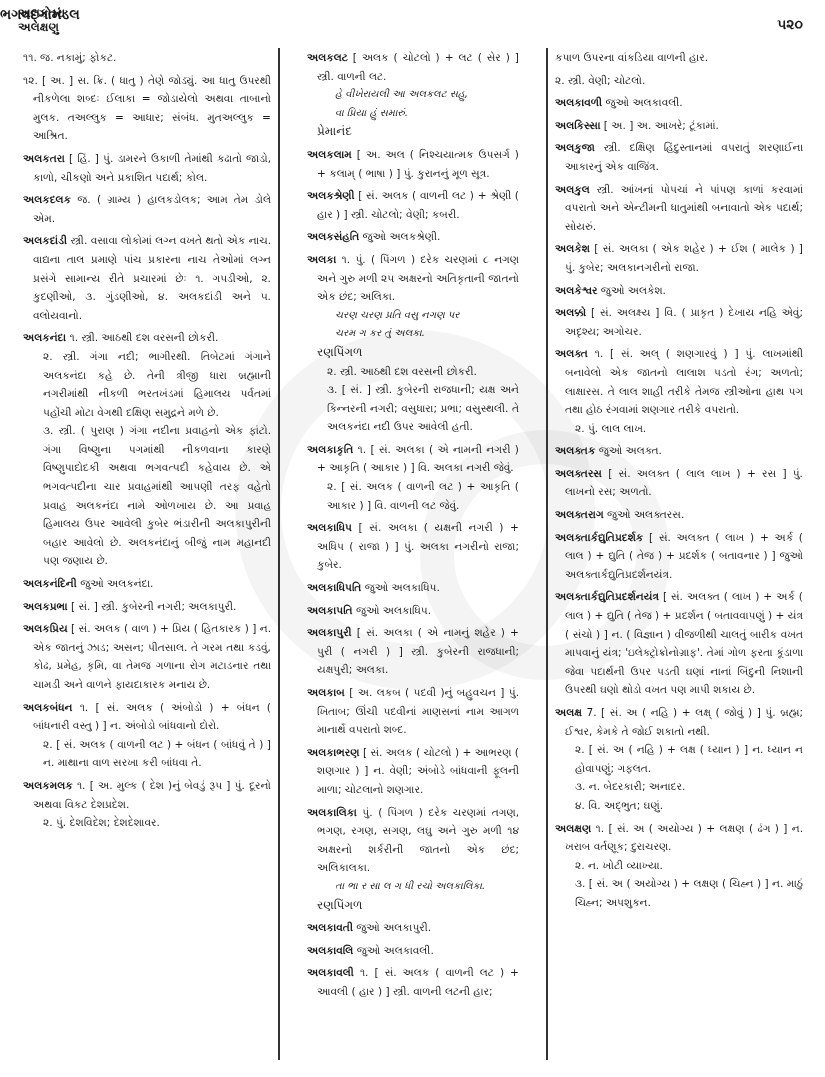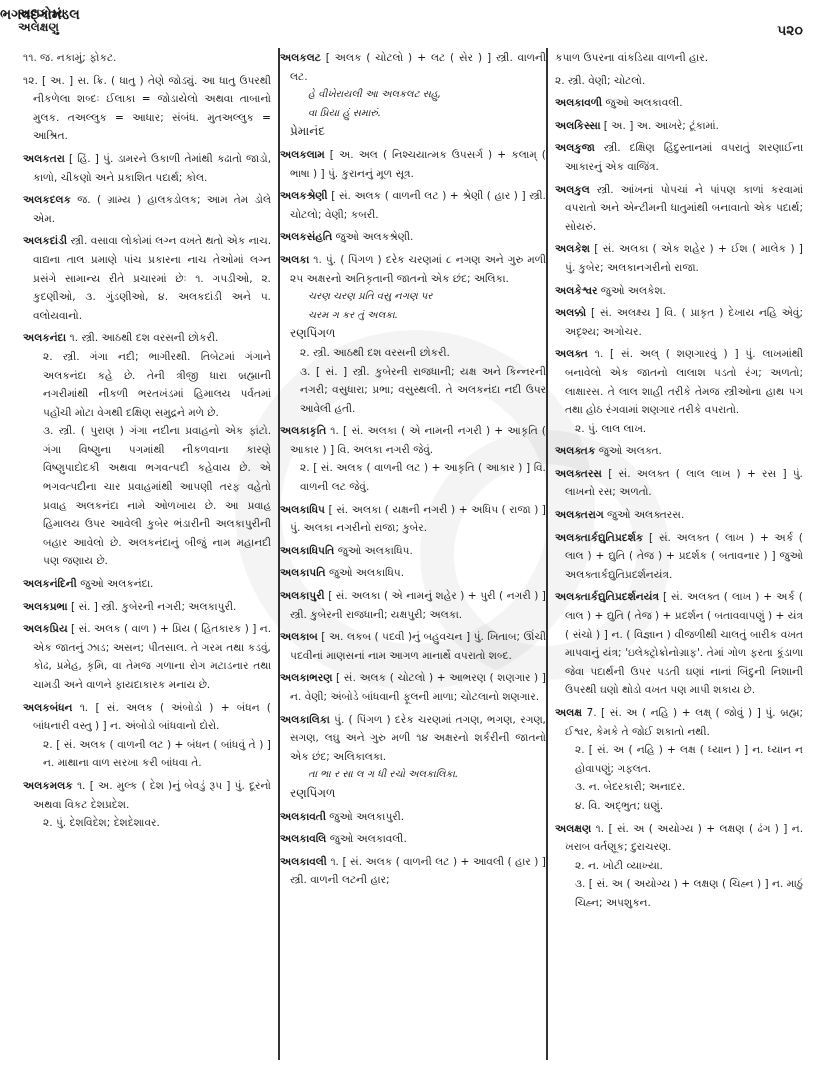--- a/index.html
+++ b/index.html
@@ -10,24 +10,24 @@
   }
   .watermark {
     position: absolute; left: 235px; top: 330px; width: 360px; height: 360px;
     border-radius: 50%; border: 46px solid rgba(0,0,0,0.045); box-sizing: border-box;
     pointer-events: none;
   }
   .watermark.w2 { left: 420px; top: 430px; width: 250px; height: 250px; border-width: 34px; }
   .header { position: absolute; left: 0; top: 0; width: 825px; height: 40px; }
   .hdr-left { position: absolute; left: 18px; top: 6px; font-size: 12px; font-weight: bold; line-height: 14px; }
   .hdr-center { position: absolute; left: 0; right: 0; top: 6px; text-align: left; font-size: 14px; font-weight: bold; }
-  .hdr-right { position: absolute; right: 22px; top: 22px; font-size: 14px; font-weight: bold; margin-left: 40px; }
+  .hdr-right { position: absolute; right: 22px; top: 16px; font-size: 14px; font-weight: bold; margin-left: 40px; }
   .columns { position: absolute; left: 16px; top: 48px; width: 796px; height: 1012px; display: flex; }
   .col { width: 262px; padding: 0 7px; box-sizing: border-box; overflow: hidden; }
-  .col.mid { width: 270px; border-left: 2px solid #333; border-right: 2px solid #333; padding: 0 0; }
+  .col.mid { width: 270px; border-left: 2px solid #333; border-right: 2px solid #333; padding: 0 27px; }
   .entry { font-size: 10.6px; line-height: 18.6px; margin-bottom: 4px; padding-left: 10px; text-indent: -10px; text-align: justify; }
   .hw { font-weight: bold; }
   .sense { display: block; padding-left: 10px; text-indent: 0; }
   .quote { display: block; padding-left: 18px; text-indent: 0; font-size: 10px; font-style: italic; }
   .attrib { display: block; text-align: left; text-indent: 0; font-size: 12px; }
 </style>
 </head>
 <body>
 
 <div class="watermark"></div>

